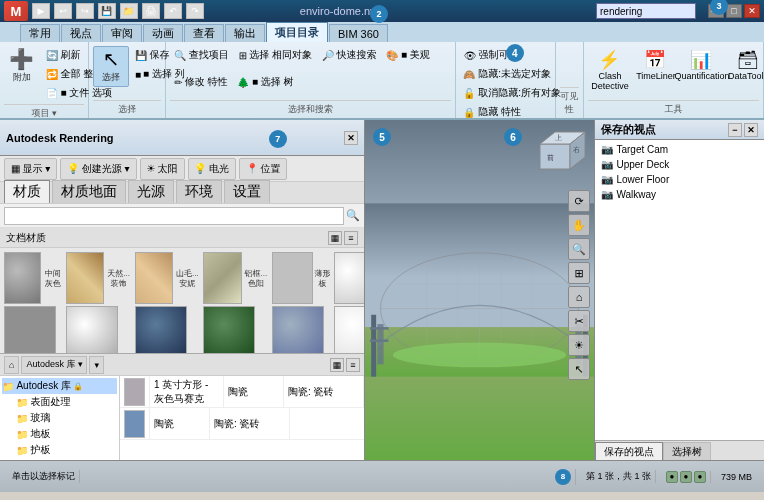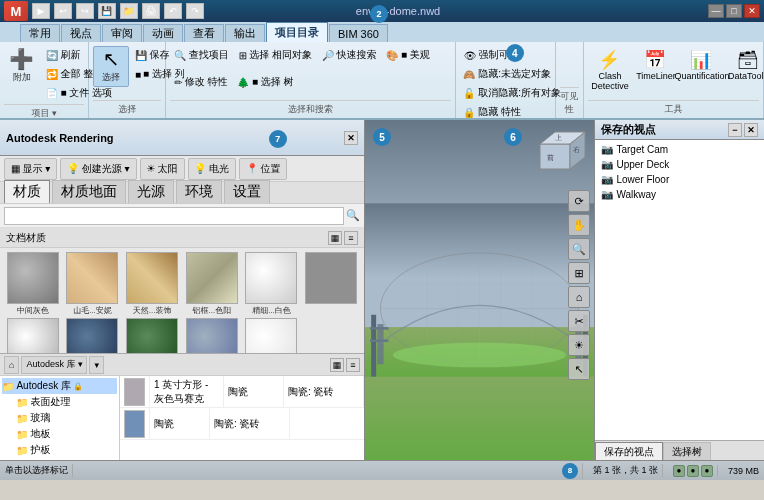--- a/index.html
+++ b/index.html
@@ -254,21 +254,21 @@
       display: grid;
       grid-template-columns: repeat(6, 1fr);
       gap: 2px;
       padding: 4px;
       background: #e8e8e8;
       flex: 1;
       overflow-y: auto;
       max-height: 160px;
     }
     .mat-item {
-      display: flex; flex-direction: column; align-items: center;
+      display: flex; flex-direction: row; align-items: center;
       cursor: pointer;
     }
     .mat-thumb {
       width: 52px; height: 52px;
       border: 1px solid #aaa;
       display: flex; align-items: center; justify-content: center;
       font-size: 24px;
     }
     .mat-label {
       font-size: 8px;
@@ -463,26 +463,26 @@
       height: 18px;
       display: flex; align-items: center;
     }
     .vpt-tab.active {
       background: #f0f0f0;
       border-color: #888;
     }
 
     
     #statusbar {
-      height: 20px;
+      height: 32px;
       background: linear-gradient(to bottom, #c0c8d0, #b0b8c0);
       border-top: 1px solid #888;
       display: flex;
       align-items: center;
-      padding: 0 1px;
+      padding: 0 8px;
       font-size: 9px;
       gap: 6px;
     }
     .sb-item {
       display: flex; align-items: center; gap: 2px;
       padding: 0 4px;
       border-right: 1px solid #aaa;
     }
     .sb-item:last-child { border-right: none; }
     .sb-indicator {
@@ -525,20 +525,26 @@
     <div class="qb-btn">💾</div>
     <div class="qb-btn">📁</div>
     <div class="qb-btn">🖨</div>
     <div class="qb-btn">↶</div>
     <div class="qb-btn">↷</div>
     <div style="position:relative; display:inline-block;">
       <div class="circle-badge" style="top:-6px; right:-180px; z-index:10; font-size:9px;">2</div>
     </div>
   </div>
   <div class="title" style="position:relative; left:-60px;">enviro-dome.nwd</div>
+  <div style="display:flex; align-items:center; gap:4px; margin-right:8px;">
+    <input class="search-input" style="width: 100px; height: 16px; font-size: 10px; border: 1px solid rgb(102, 102, 153); background: rgb(221, 232, 255);" value="rendering">
+    <div style="position:relative; display:inline-block;">
+      <div class="circle-badge" style="top:-14px; left:10px; z-index:10; font-size:9px;">3</div>
+    </div>
+  </div>
   <div class="controls">
     <div class="win-btn min">—</div>
     <div class="win-btn max">□</div>
     <div class="win-btn close">✕</div>
   </div>
 </div>
 
 <div id="ribbon-tabs">
   <div class="r-tab">常用</div>
   <div class="r-tab">视点</div>
@@ -734,30 +740,34 @@
       </div>
     </div>
 
     <div class="material-grid">
 
       <div class="mat-item">
         <div class="mat-thumb" style="background: radial-gradient(circle at 35% 35%, #bbb, #777);"></div>
         <div class="mat-label">中间灰色</div>
       </div>
       <div class="mat-item">
+        <div class="mat-thumb" style="background: linear-gradient(45deg, #c8a868, #e0c890, #a07840);"></div>
+        <div class="mat-label">天然...装饰</div>
+      </div>
+      <div class="mat-item">
         <div class="mat-thumb" style="background: linear-gradient(45deg, #d4b080, #e8c898, #b89060);"></div>
         <div class="mat-label">山毛...安妮</div>
       </div>
       <div class="mat-item">
-        <div class="mat-thumb" style="background: linear-gradient(45deg, #c8a868, #e0c890, #a07840);"></div>
-        <div class="mat-label">天然...装饰</div>
-      </div>
-      <div class="mat-item">
         <div class="mat-thumb" style="background: linear-gradient(135deg, #c0c0a0, #a0a080, #e0e0c0);"></div>
         <div class="mat-label">铝框...色阳</div>
+      </div>
+      <div class="mat-item">
+        <div class="mat-thumb" style="background: #c0c0c0;"></div>
+        <div class="mat-label">薄形板</div>
       </div>
       <div class="mat-item">
         <div class="mat-thumb" style="background: radial-gradient(circle at 35% 35%, #fff, #ccc);"></div>
         <div class="mat-label">精细...白色</div>
       </div>
 
       <div class="mat-item">
         <div class="mat-thumb" style="background: #909090;"></div>
 
       </div>

